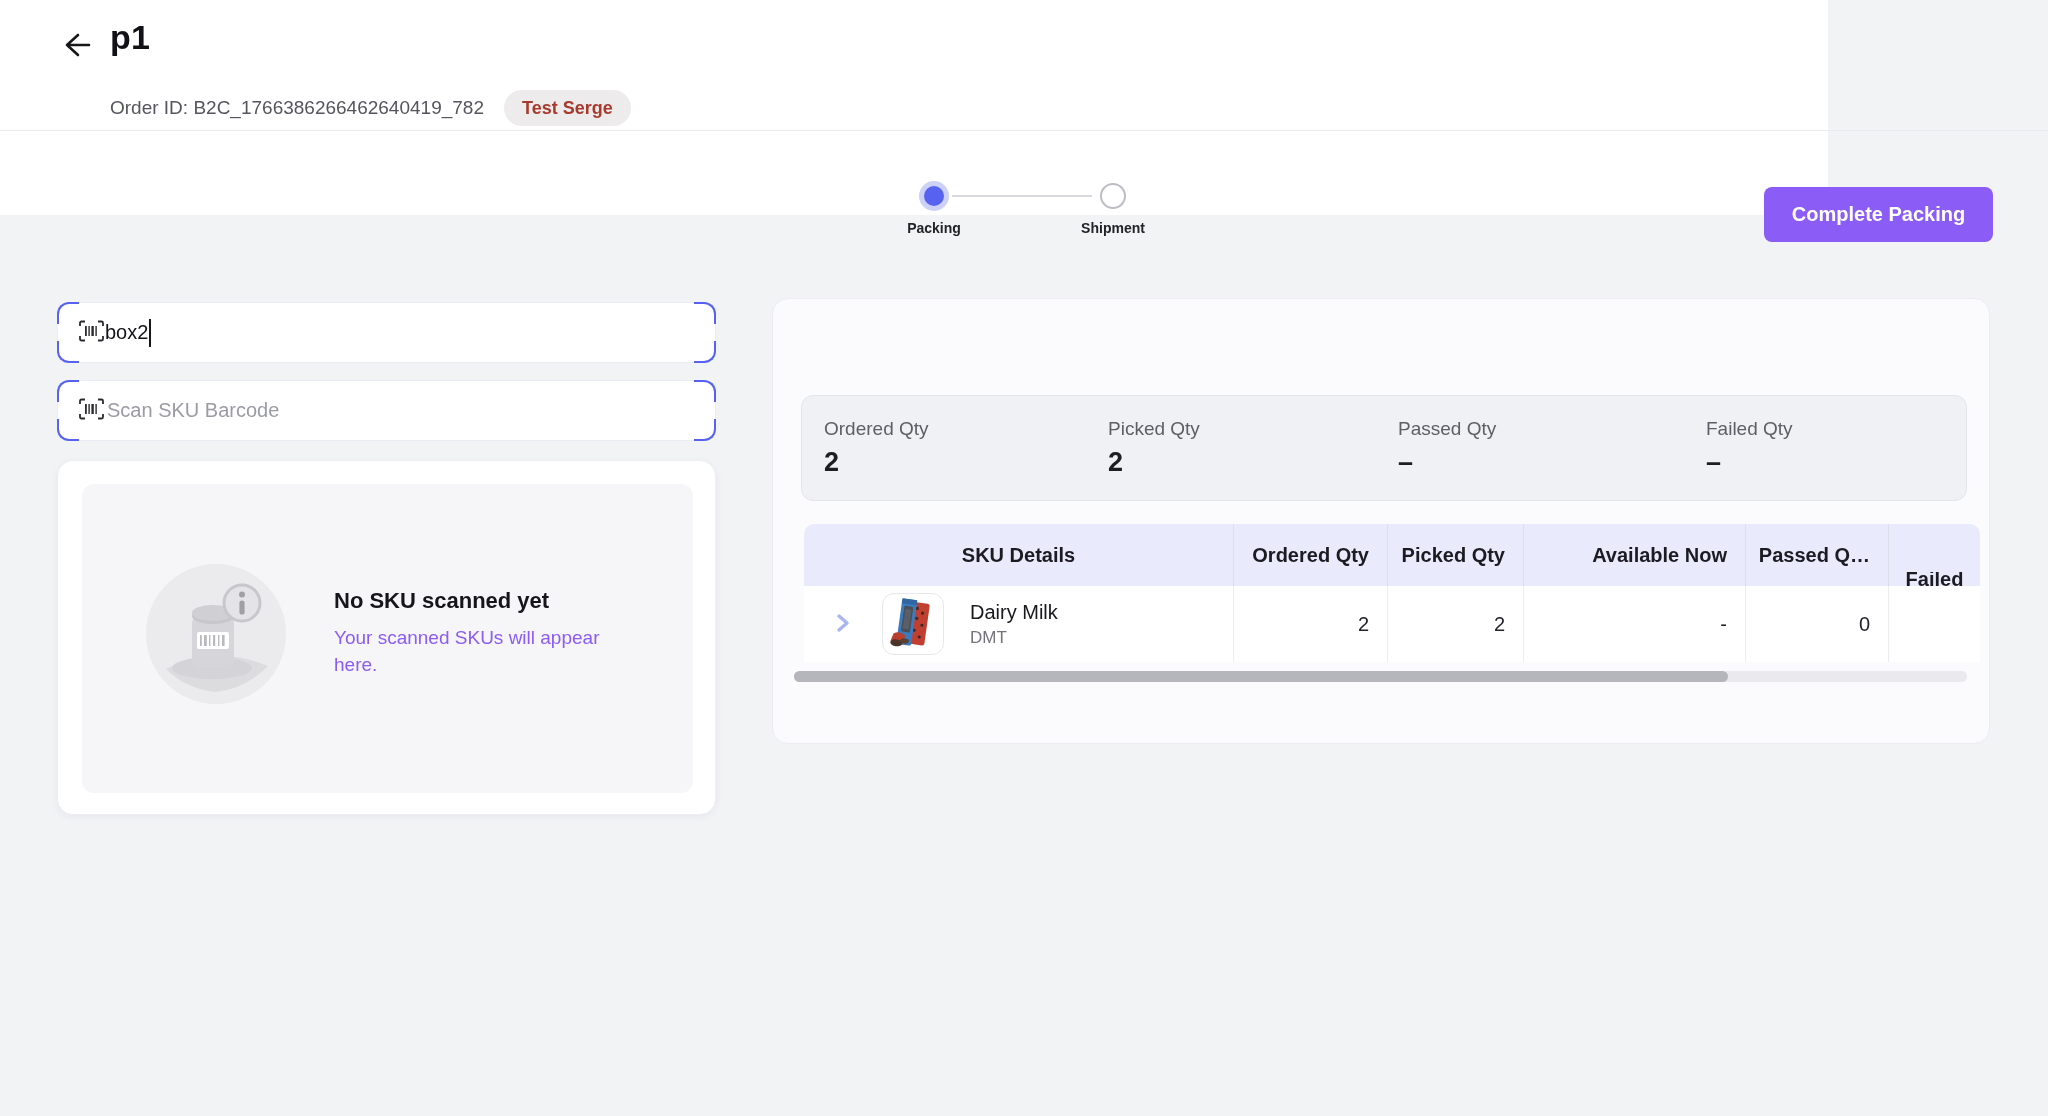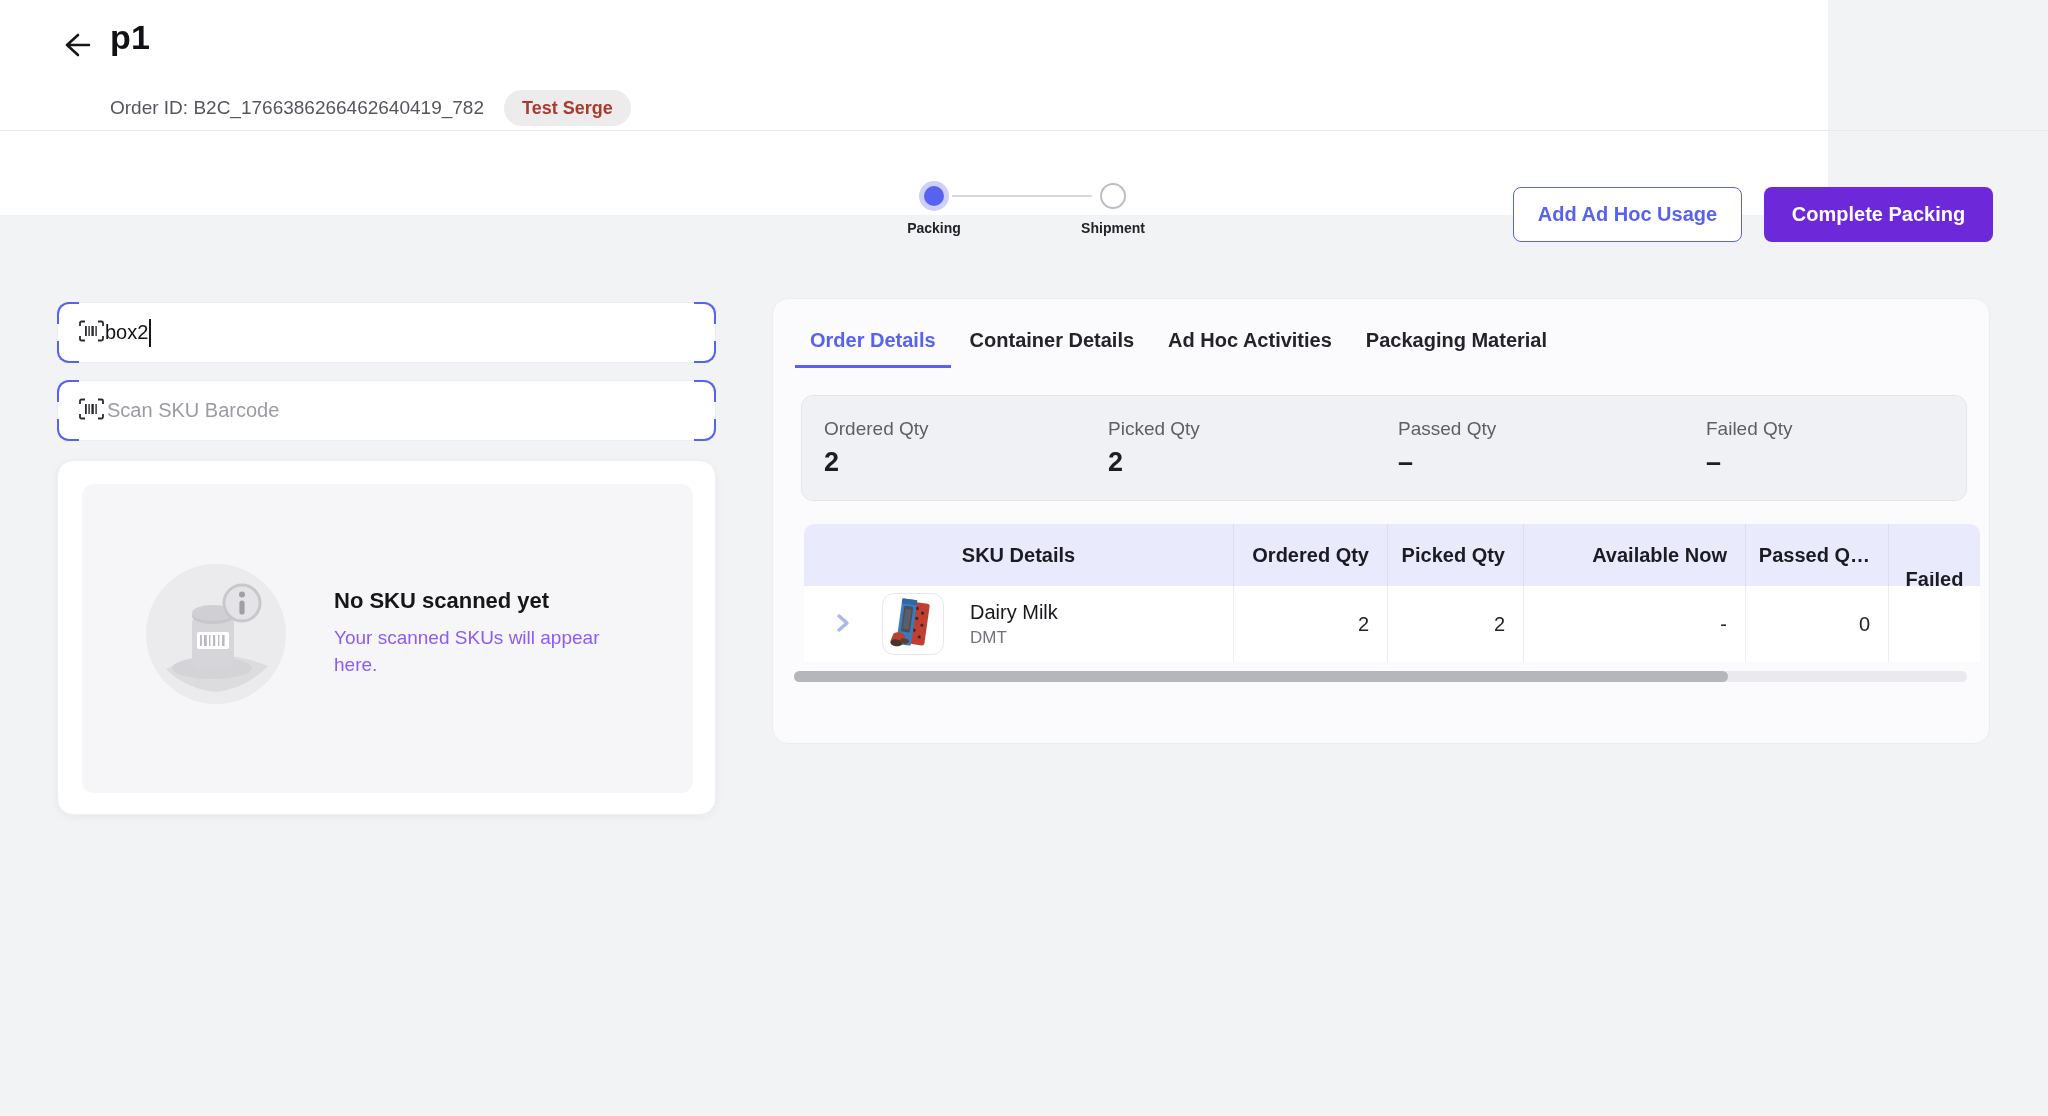--- a/index.html
+++ b/index.html
@@ -24,21 +24,21 @@
                background:#ffffff;border:2px solid #bdbdc5;}
   .step-label{position:absolute;top:220px;width:160px;text-align:center;font-size:14px;font-weight:600;color:#222228;}
   .step-label.l1{left:854px;}
   .step-label.l2{left:1033px;}
 
   
   .btn{position:absolute;top:187px;height:55px;width:229px;border-radius:8px;font-size:20px;font-weight:600;
        display:flex;align-items:center;justify-content:center;cursor:pointer;
        font-family:"Liberation Sans",sans-serif;}
   .btn-outline{left:1513px;background:#ffffff;border:1.5px solid #5762f0;color:#5762f0;}
-  .btn-primary{left:1764px;background:#6d28d9;border:none;color:#ffffff;}
+  .btn-primary{left:1764px;background:#8b5cf6;border:none;color:#ffffff;}
 
   
   .scan-box{position:absolute;left:57px;width:659px;height:61px;background:#ffffff;
             border:1px solid #ececf4;border-radius:12px;display:flex;align-items:center;
             padding:0 20px;cursor:text;}
   .scan-box.b1{top:302px;}
   .scan-box.b2{top:380px;}
   .corner{position:absolute;width:22px;height:22px;border:2px solid #5762f0;}
   .c-tl{left:-1px;top:-1px;border-right:none;border-bottom:none;border-top-left-radius:12px;}
   .c-tr{right:-1px;top:-1px;border-left:none;border-bottom:none;border-top-right-radius:12px;}
@@ -116,21 +116,20 @@
     </div>
     <div class="hdr-line"></div>
   </div>
 
   <div class="step-dot"></div>
   <div class="step-line"></div>
   <div class="step-circle"></div>
   <div class="step-label l1">Packing</div>
   <div class="step-label l2">Shipment</div>
 
-  <button class="btn btn-outline">Add Ad Hoc Usage</button>
   <button class="btn btn-primary">Complete Packing</button>
 
   <div class="scan-box b1" role="textbox">
     <span class="corner c-tl"></span>
     <span class="corner c-tr"></span>
     <span class="corner c-bl"></span>
     <span class="corner c-br"></span>
     <span>
       <svg width="27" height="24" viewBox="0 0 27 24">
         <path d="M2 7 V4 Q2 2.5 3.5 2.5 H7 M20 2.5 H23.5 Q25 2.5 25 4 V7 M25 17 V20 Q25 21.5 23.5 21.5 H20 M7 21.5 H3.5 Q2 21.5 2 20 V17" fill="none" stroke="#2a2a30" stroke-width="1.8"></path>
@@ -189,26 +188,20 @@
       </div>
       <div class="empty-text">
         <div class="empty-title">No SKU scanned yet</div>
         <div class="empty-body">Your scanned SKUs will appear here.</div>
       </div>
     </div>
   </div>
 
   <div class="panel">
 
-    <div class="tabs">
-      <div class="tab active">Order Details</div>
-      <div class="tab">Container Details</div>
-      <div class="tab">Ad Hoc Activities</div>
-      <div class="tab">Packaging Material</div>
-    </div>
 
     <div class="summary">
       <div class="sum-cell">
         <span class="sum-label">Ordered Qty</span>
         <span class="sum-value">2</span>
       </div>
       <div class="sum-cell">
         <span class="sum-label">Picked Qty</span>
         <span class="sum-value">2</span>
       </div>

